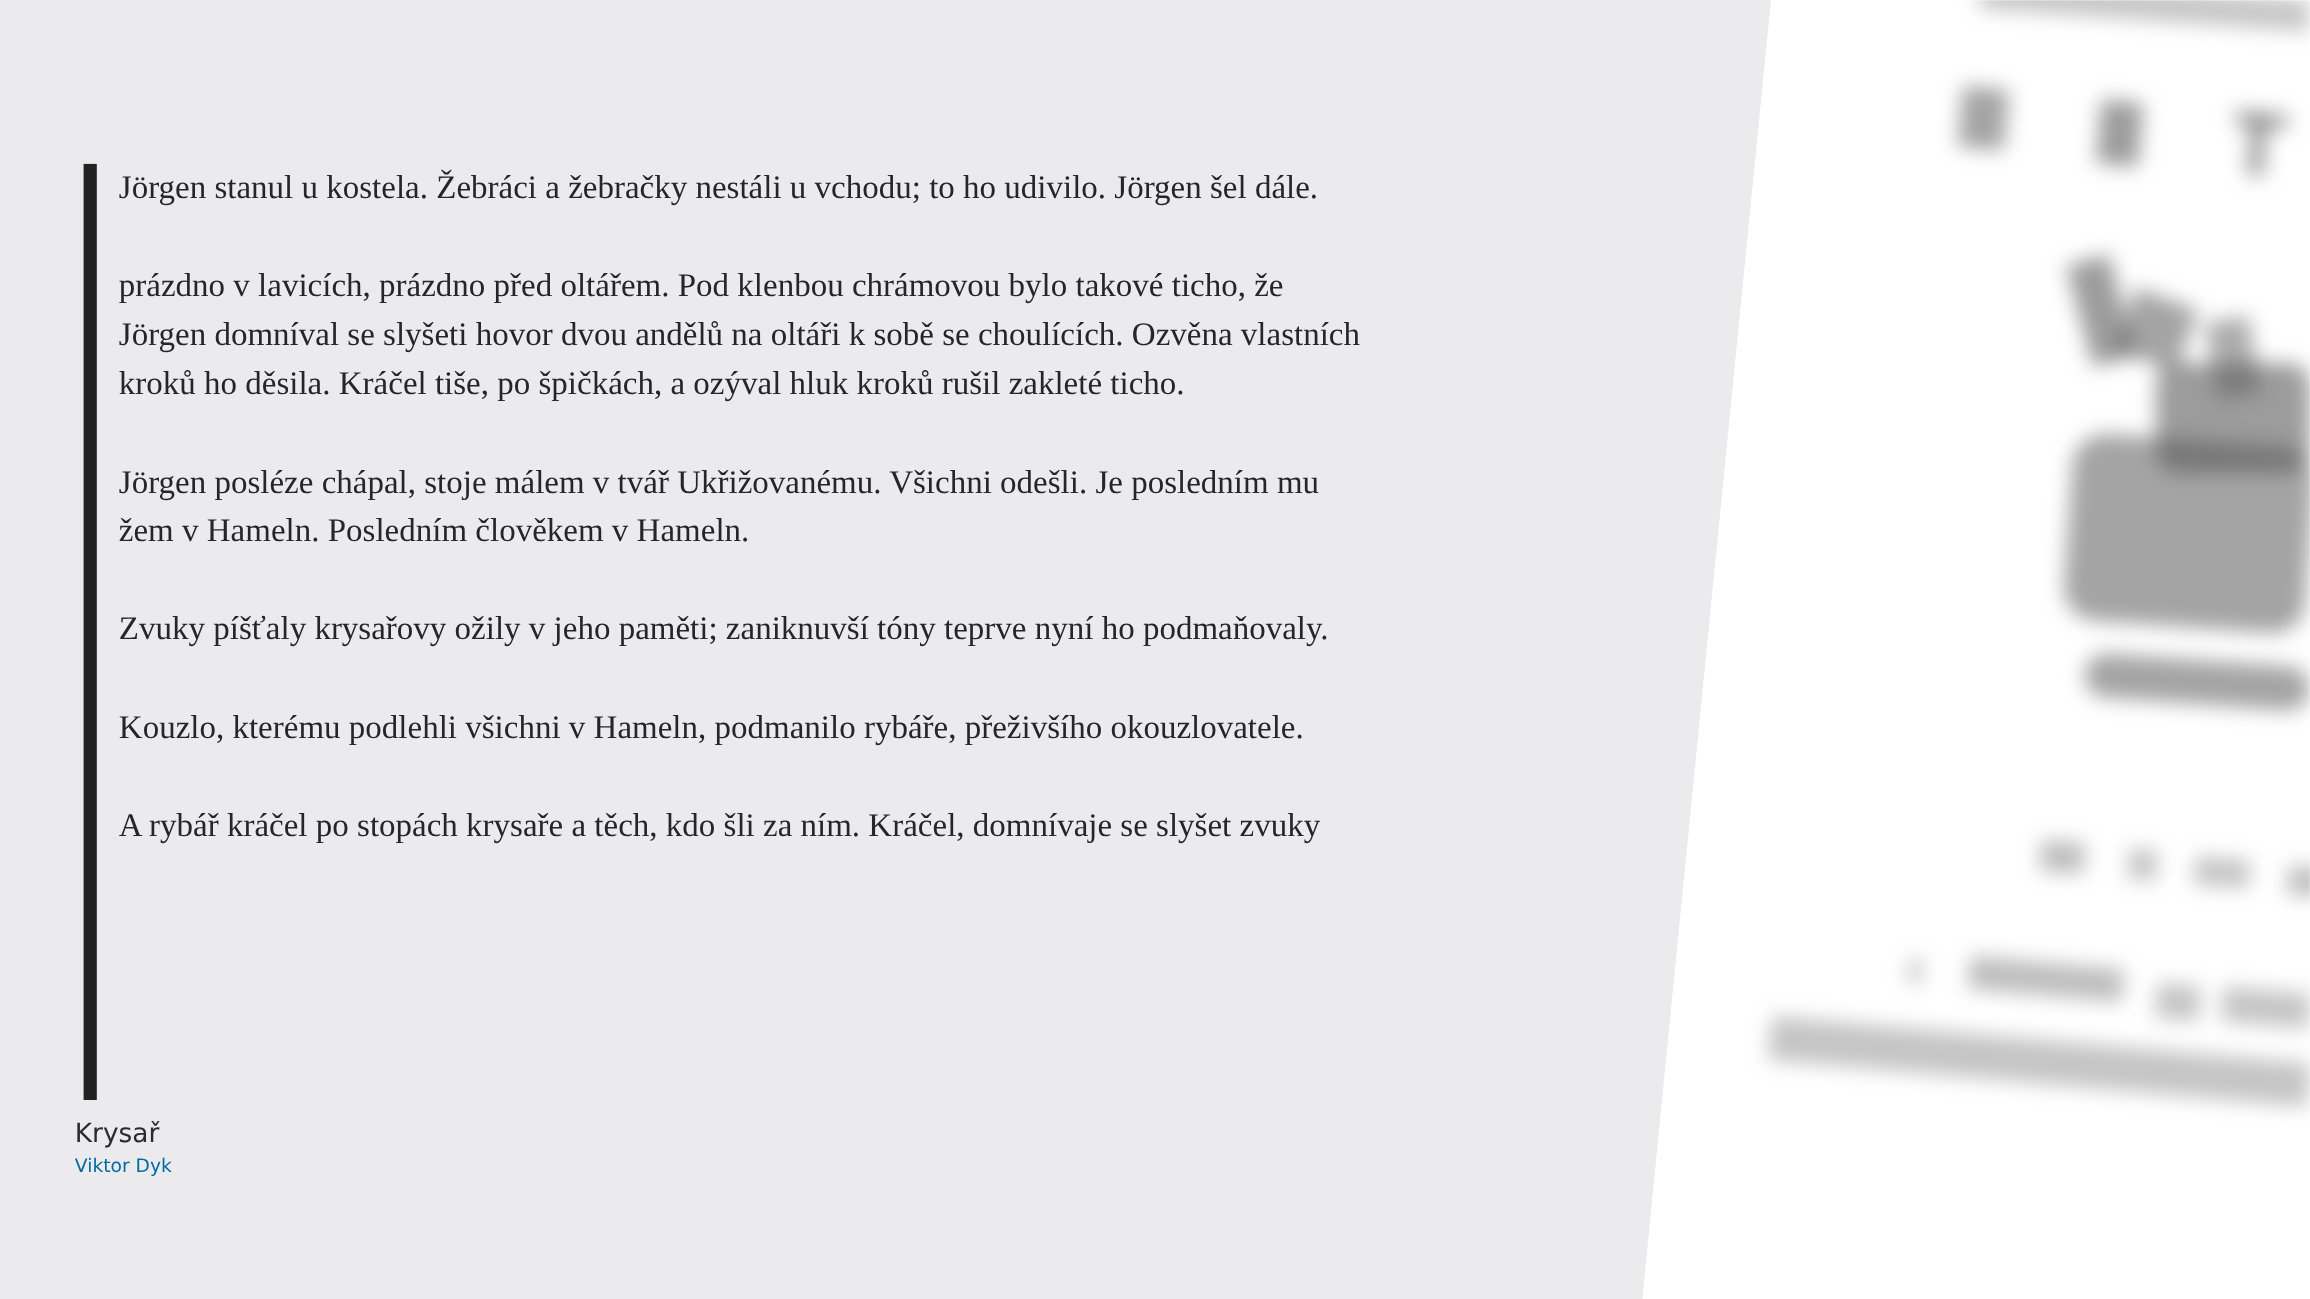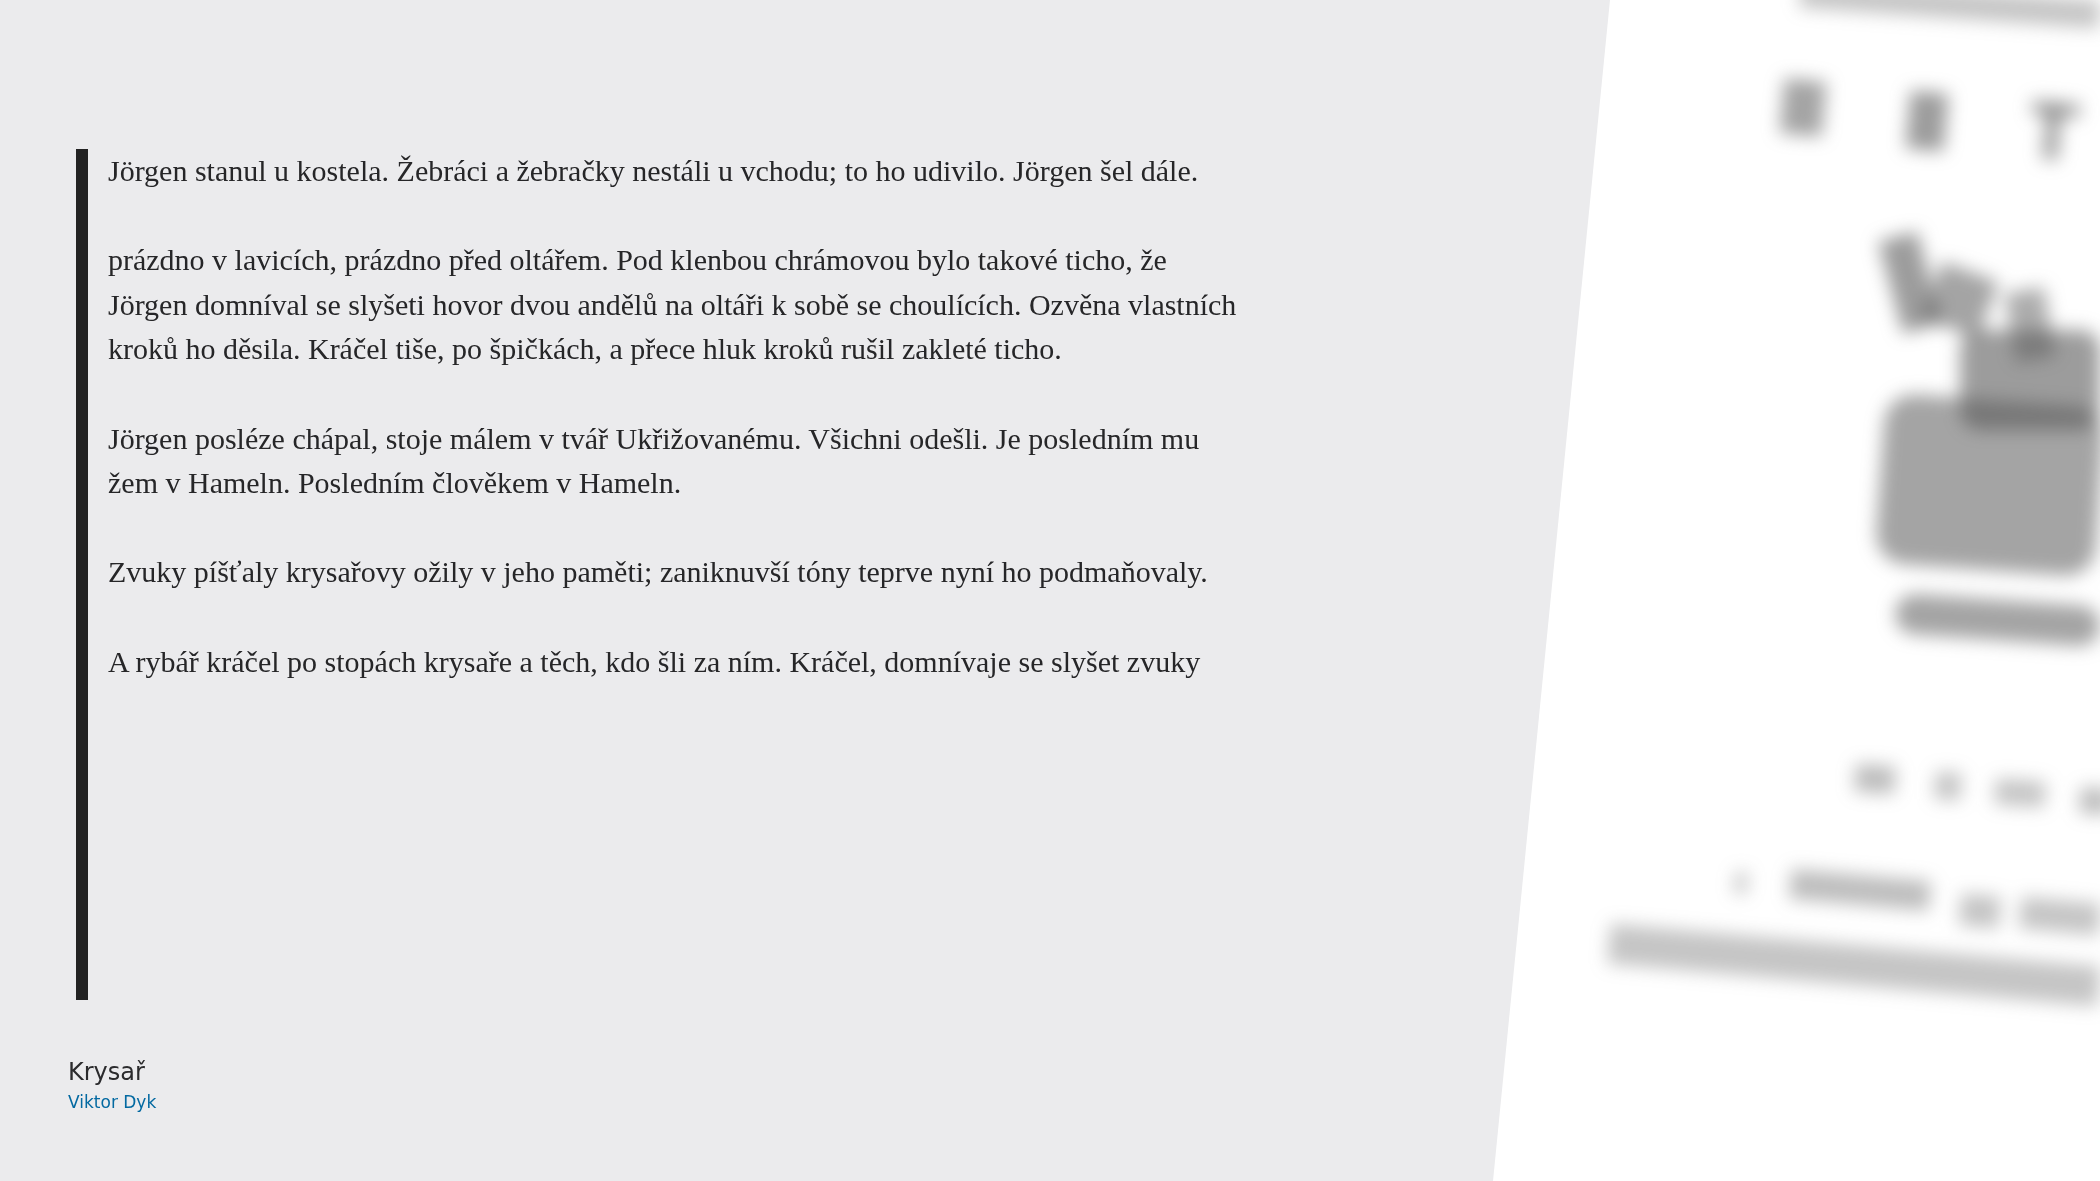--- a/index.html
+++ b/index.html
@@ -56,21 +56,21 @@
       margin: 0;
       padding-top: 0;
     }
     .quote-text p {
       margin: 0 0 44.6px 0;
       white-space: pre-line;
     }
     .attribution {
       position: absolute;
       left: 68px;
-      top: 1056px;
+      top: 1014px;
       font-family: "DejaVu Sans", "Liberation Sans", sans-serif;
       color: #2b2b2d;
     }
     .attribution .title {
       font-size: 24px;
       line-height: 32px;
       display: block;
     }
     .attribution .author {
       font-size: 17px;
@@ -113,24 +113,25 @@
       <div class="blob" style="left:2020px;top:900px;width:80px;height:32px;opacity:.35;transform:rotate(5deg);"></div>
       <div class="blob" style="left:1608px;top:945px;width:492px;height:40px;opacity:.35;transform:rotate(5deg);"></div>
     </div>
   </div>
 
   <blockquote class="quote-block">
     <div class="quote-text">
       <p>Jörgen stanul u kostela. Žebráci a žebračky nestáli u vchodu; to ho udivilo. Jörgen šel dále.</p>
       <p>prázdno v lavicích, prázdno před oltářem. Pod klenbou chrámovou bylo takové ticho, že
 Jörgen domníval se slyšeti hovor dvou andělů na oltáři k sobě se choulících. Ozvěna vlastních
-kroků ho děsila. Kráčel tiše, po špičkách, a přece hluk kroků rušil zakleté ticho.</p>
+kroků ho děsila. Kráčel tiše, po špičkách, a ozýval hluk kroků rušil zakleté ticho.</p>
       <p>Jörgen posléze chápal, stoje málem v tvář Ukřižovanému. Všichni odešli. Je posledním mu
 žem v Hameln. Posledním člověkem v Hameln.</p>
       <p>Zvuky píšťaly krysařovy ožily v jeho paměti; zaniknuvší tóny teprve nyní ho podmaňovaly.</p>
+      <p>Kouzlo, kterému podlehli všichni v Hameln, podmanilo rybáře, přeživšího okouzlovatele.</p>
       <p>A rybář kráčel po stopách krysaře a těch, kdo šli za ním. Kráčel, domnívaje se slyšet zvuky</p>
     </div>
   </blockquote>
 
   <div class="attribution">
     <span class="title">Krysař</span>
     <span class="author">Viktor Dyk</span>
   </div>
 
 </div>

